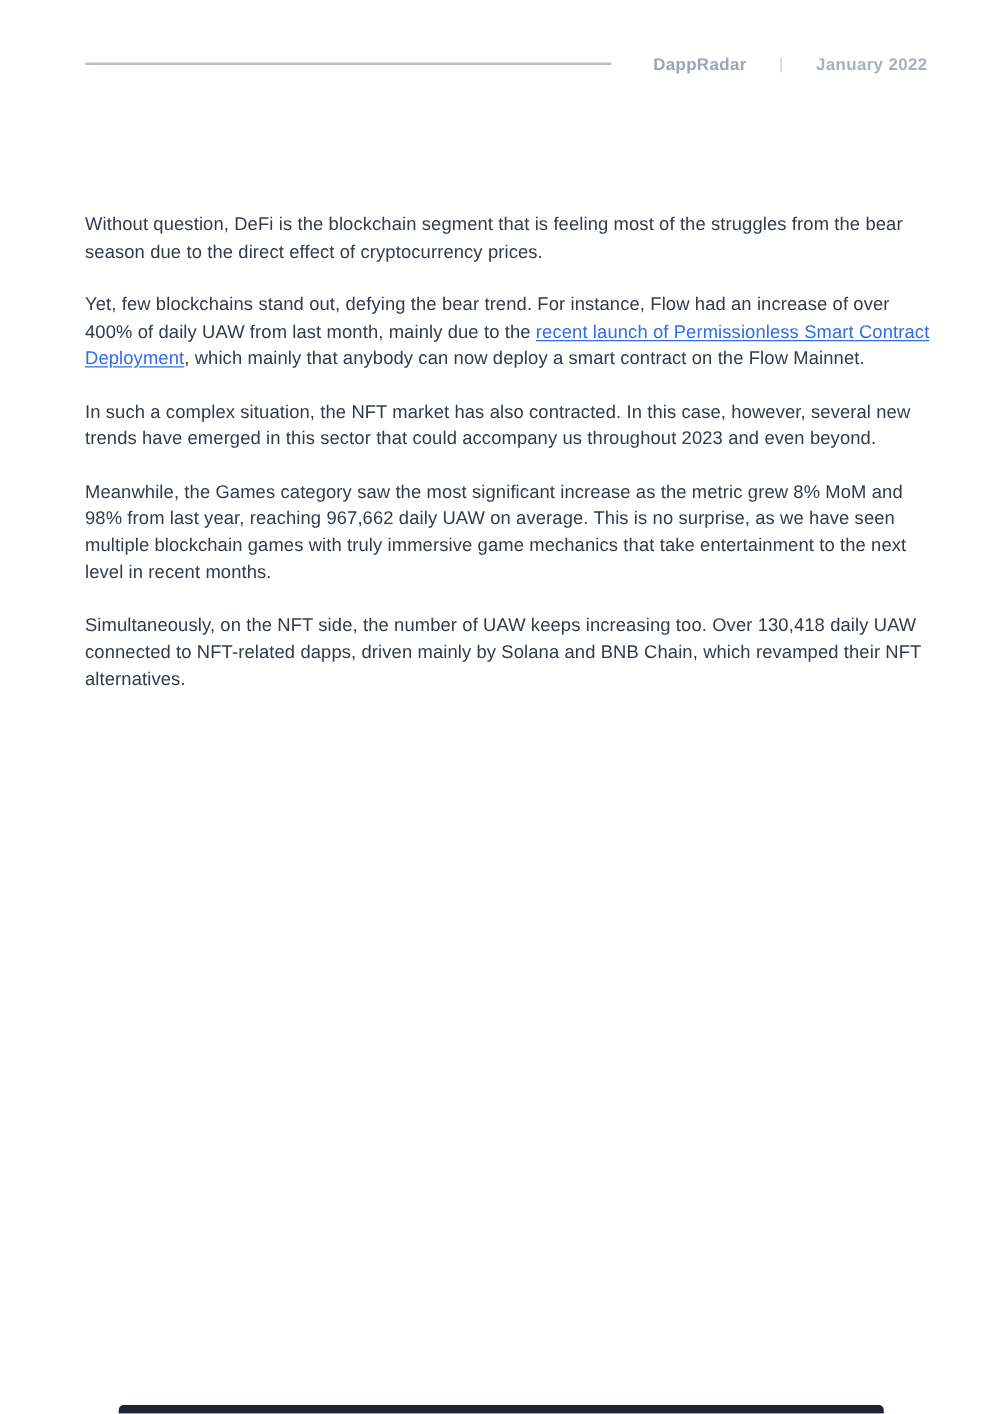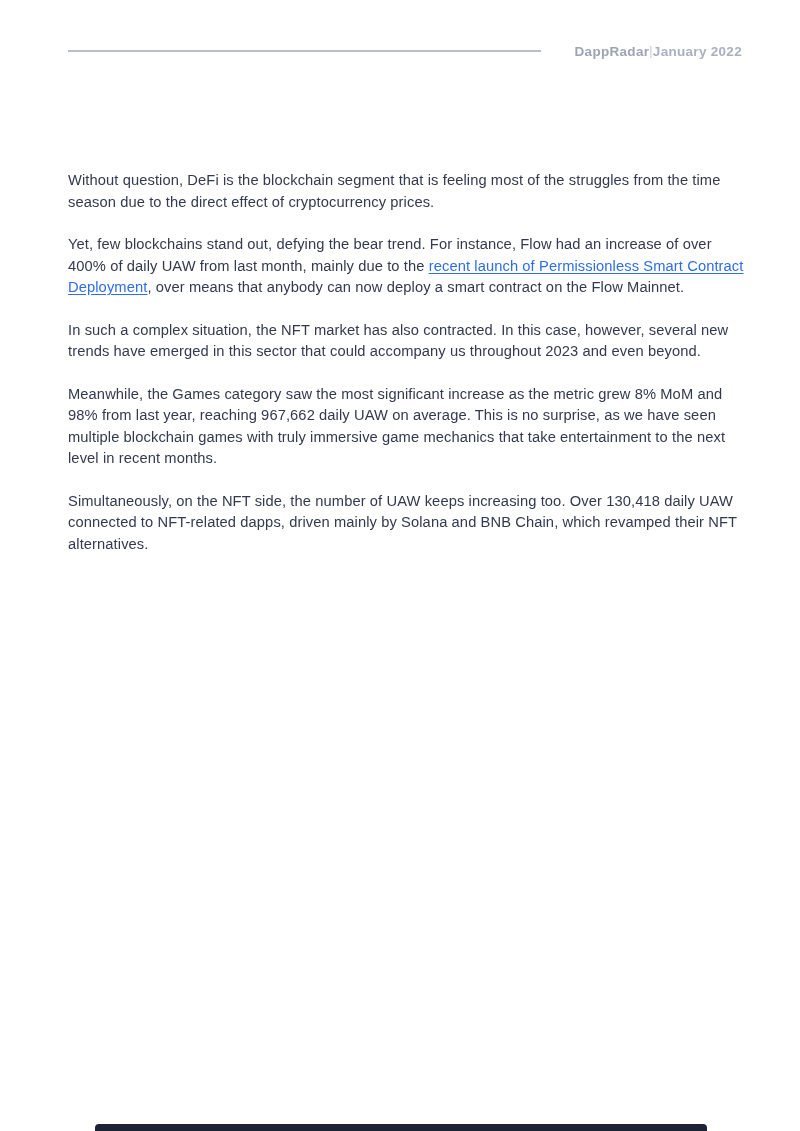--- a/index.html
+++ b/index.html
@@ -28,21 +28,21 @@
   }
   .header-rule {
     flex: 1;
     height: 2px;
     background: #b9bfc9;
   }
   .brand-wrap {
     margin-left: 34px;
     display: flex;
     align-items: center;
-    gap: 0;
+    gap: 26px;
     white-space: nowrap;
     font-size: 13.5px;
     letter-spacing: 0.3px;
   }
   .brand {
     font-weight: 700;
     color: #9ca4b6;
   }
   .sep {
     color: #c3c9d6;
@@ -94,22 +94,22 @@
   <div class="page-header">
     <div class="header-rule"></div>
     <div class="brand-wrap">
       <span class="brand">DappRadar</span>
       <span class="sep">|</span>
       <span class="date">January 2022</span>
     </div>
   </div>
 
   <div class="article">
-    <p>Without question, DeFi is the blockchain segment that is feeling most of the struggles from the time season due to the direct effect of cryptocurrency prices.</p>
-    <p><span>Yet, few blockchains stand out, defying the bear trend. For instance, Flow had an increase of over 400% of daily UAW from last month, mainly due to the </span><a class="doc-link">recent launch of Permissionless Smart Contract Deployment</a><span>, over means that anybody can now deploy a smart contract on the Flow Mainnet.</span></p>
+    <p>Without question, DeFi is the blockchain segment that is feeling most of the struggles from the bear season due to the direct effect of cryptocurrency prices.</p>
+    <p><span>Yet, few blockchains stand out, defying the bear trend. For instance, Flow had an increase of over 400% of daily UAW from last month, mainly due to the </span><a class="doc-link">recent launch of Permissionless Smart Contract Deployment</a><span>, which mainly that anybody can now deploy a smart contract on the Flow Mainnet.</span></p>
     <p>In such a complex situation, the NFT market has also contracted. In this case, however, several new trends have emerged in this sector that could accompany us throughout 2023 and even beyond.</p>
     <p>Meanwhile, the Games category saw the most significant increase as the metric grew 8% MoM and 98% from last year, reaching 967,662 daily UAW on average. This is no surprise, as we have seen multiple blockchain games with truly immersive game mechanics that take entertainment to the next level in recent months.</p>
     <p>Simultaneously, on the NFT side, the number of UAW keeps increasing too. Over 130,418 daily UAW connected to NFT-related dapps, driven mainly by Solana and BNB Chain, which revamped their NFT alternatives.</p>
   </div>
 
   <div class="footer-bar"></div>
 
 </div>
 
 </body></html>

